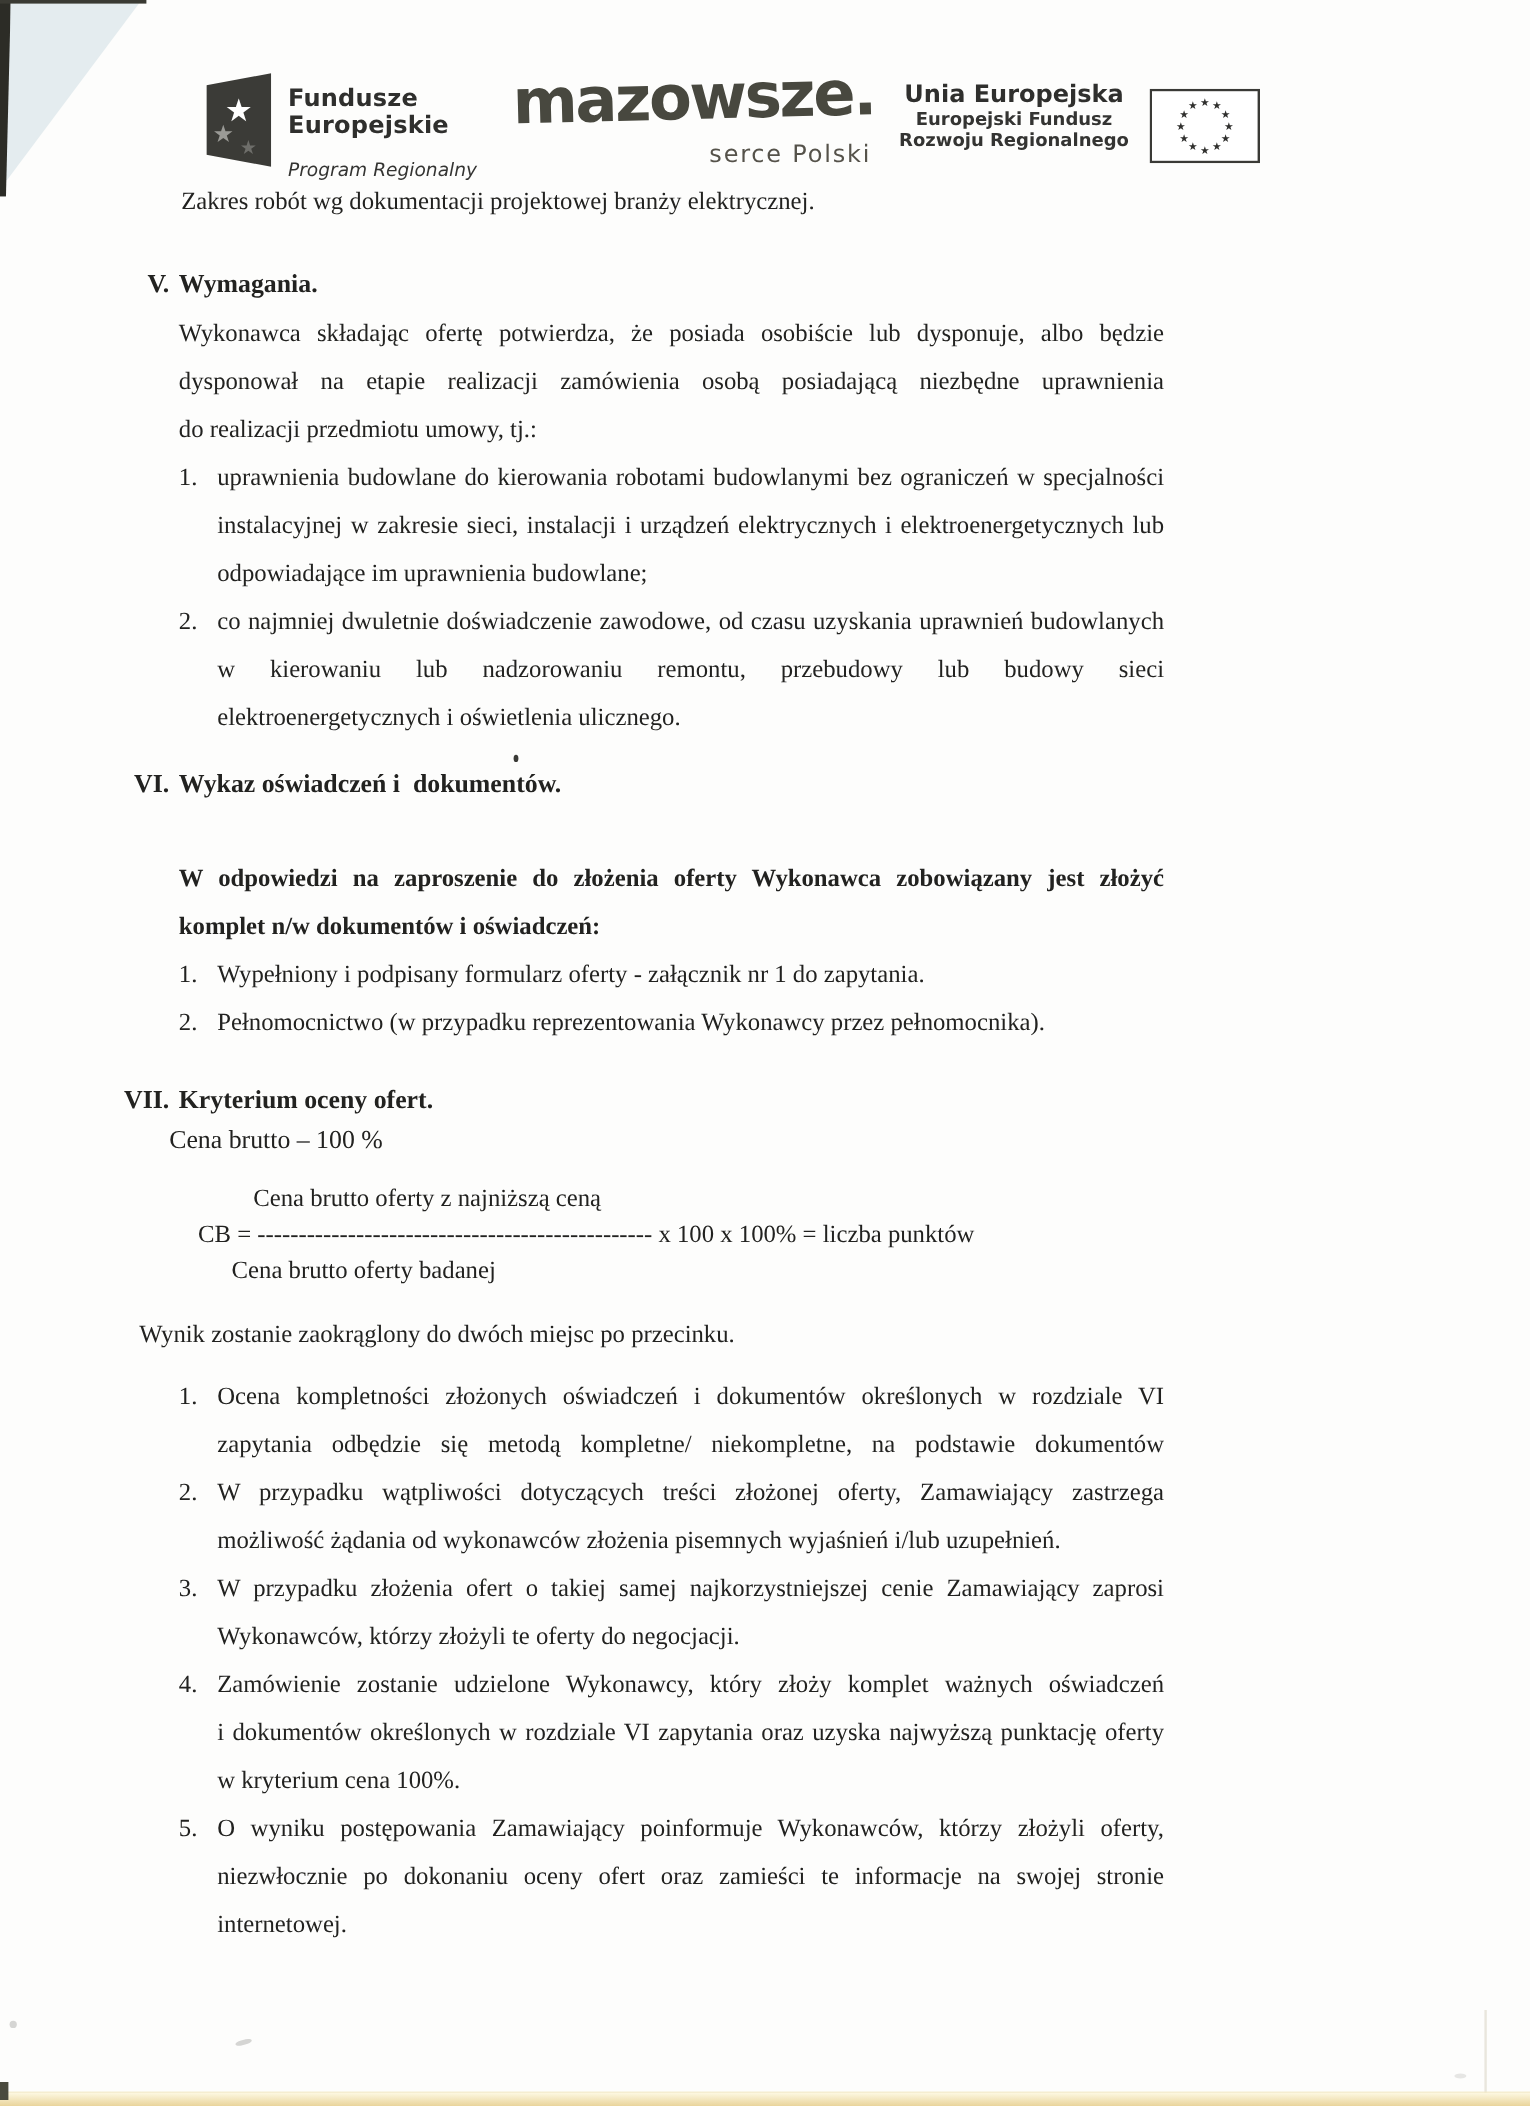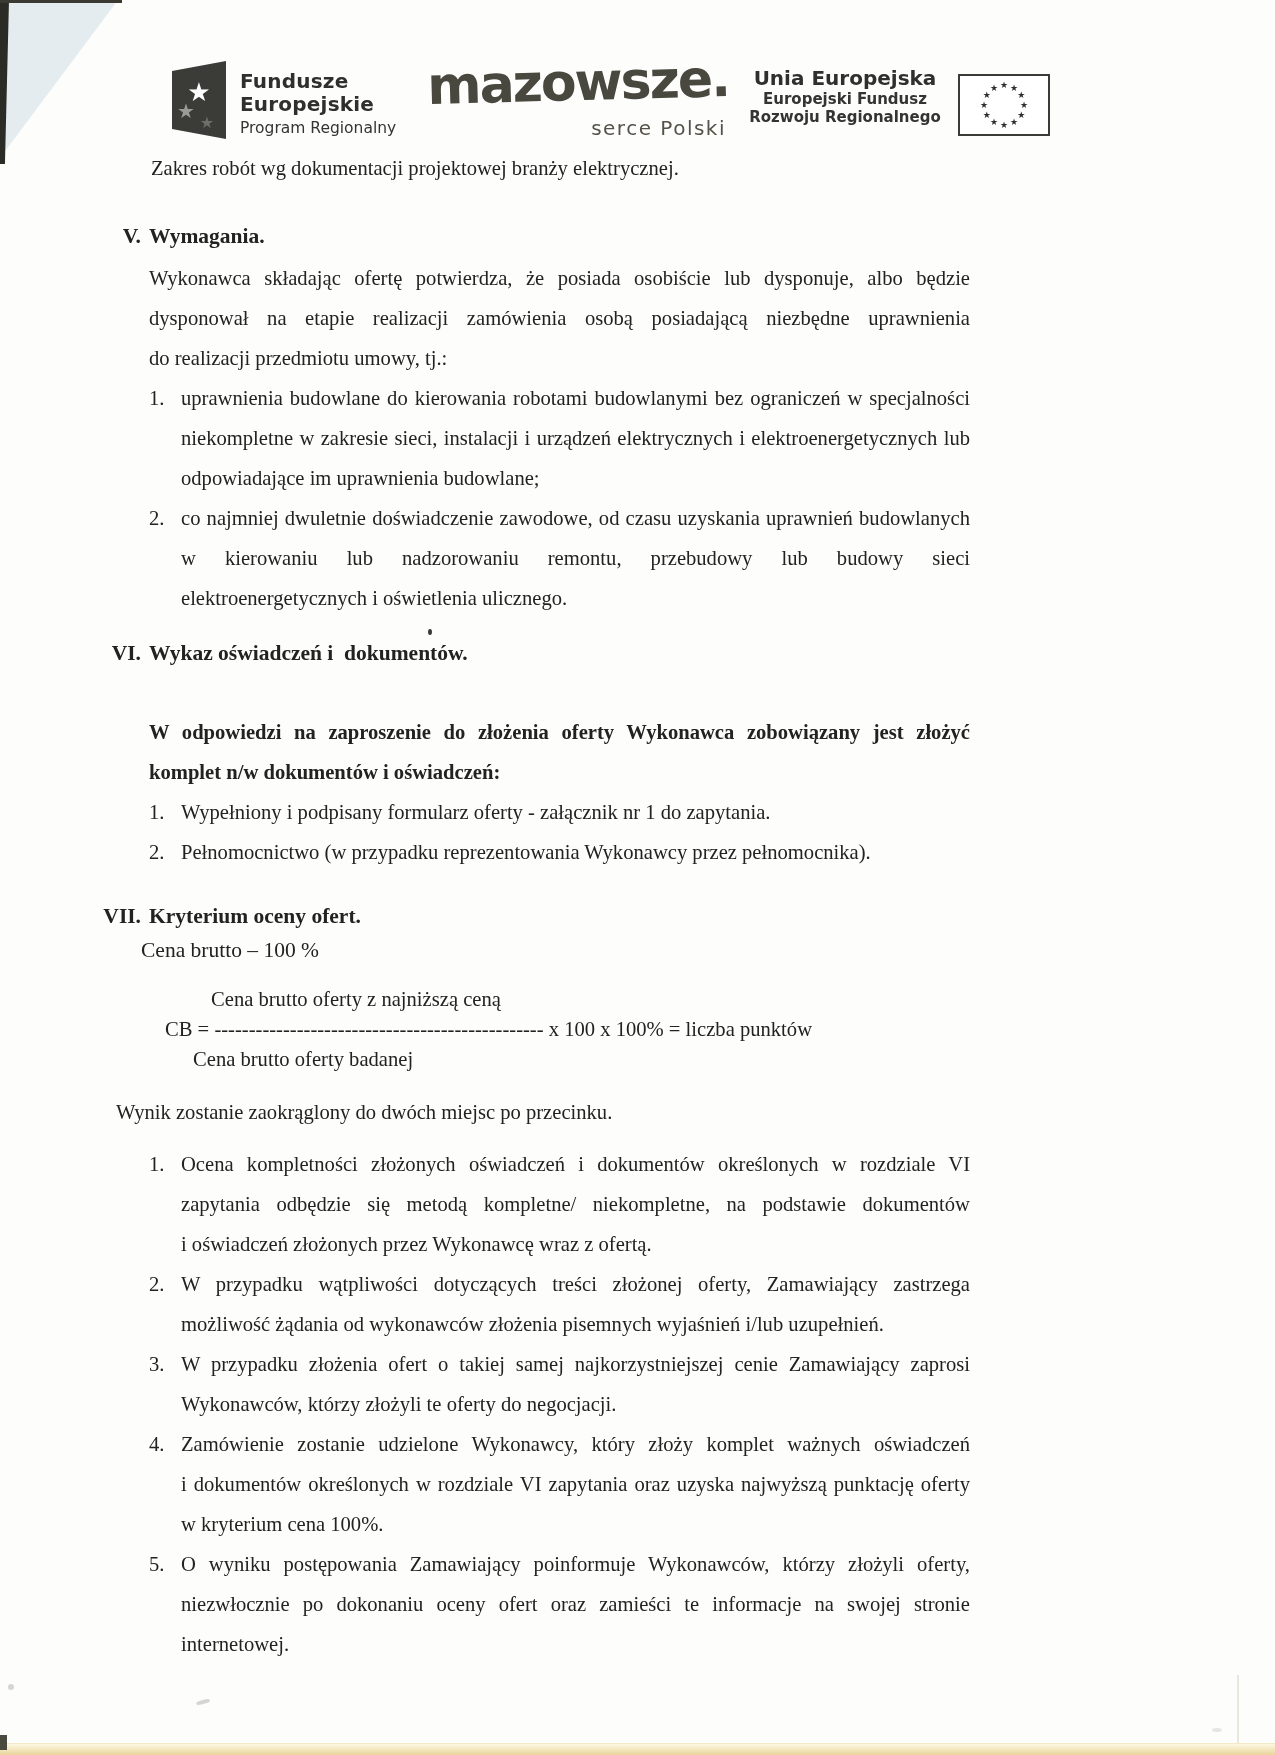--- a/index.html
+++ b/index.html
@@ -25,21 +25,21 @@
   .speck.s1{left:196px;top:1700px;width:14px;height:4px;border-radius:40%/60%;transform:rotate(-15deg);}
   .speck.s2{left:8px;top:1684px;width:6px;height:6px;}
   .speck.s3{left:1212px;top:1728px;width:10px;height:4px;opacity:.2;}
   .vi-dot{position:absolute;left:428px;top:629px;width:4px;height:6px;background:#3a3a36;border-radius:50%;z-index:4;}
   
   .logos{position:absolute;left:0;top:0;width:100%;height:150px;z-index:2;
     font-family:"DejaVu Sans","Liberation Sans",sans-serif;}
   .logo-fe{position:absolute;left:172px;top:58px;display:flex;gap:14px;align-items:flex-start;}
   .logo-fe .fe-text{padding-top:12px;}
   .fe-l1,.fe-l2{font-size:20px;font-weight:bold;color:#2f2f2d;line-height:23px;letter-spacing:.2px;}
-  .fe-l3{font-size:15.5px;color:#343432;margin-top:3px;}
+  .fe-l3{font-size:15.5px;color:#343432;margin-top:17px;font-style:italic;}
   .logo-mz{position:absolute;left:428px;top:58px;width:306px;}
   .mz-name{font-size:52px;font-weight:bold;color:#48483f;letter-spacing:-2px;line-height:56px;
     transform:rotate(-1.5deg);transform-origin:left bottom;}
   .mz-tag{font-size:20px;color:#55524a;text-align:right;letter-spacing:1.5px;margin-top:2px;padding-right:8px;}
   .logo-eu{position:absolute;left:742px;top:66px;width:206px;text-align:center;}
   .eu-l1{font-size:20px;font-weight:bold;color:#2f2f2d;line-height:24px;}
   .eu-l2,.eu-l3{font-size:15px;font-weight:bold;color:#343432;line-height:18px;}
   .eu-flag{position:absolute;left:958px;top:74px;}
   
   .content{position:absolute;left:85px;top:148px;width:885px;z-index:1;font-size:20.6px;}
@@ -144,21 +144,21 @@
       </div>
       <div class="para">
         <div class="jline">Wykonawca składając ofertę potwierdza, że posiada osobiście lub dysponuje, albo będzie</div>
         <div class="jline">dysponował na etapie realizacji zamówienia osobą posiadającą niezbędne uprawnienia</div>
         <div class="lline">do realizacji przedmiotu umowy, tj.:</div>
       </div>
       <div class="item">
         <span class="inum">1.</span>
         <div class="itext">
           <div class="jline">uprawnienia budowlane do kierowania robotami budowlanymi bez ograniczeń w specjalności</div>
-          <div class="jline">niekompletne w zakresie sieci, instalacji i urządzeń elektrycznych i elektroenergetycznych lub</div>
+          <div class="jline">instalacyjnej w zakresie sieci, instalacji i urządzeń elektrycznych i elektroenergetycznych lub</div>
           <div class="lline">odpowiadające im uprawnienia budowlane;</div>
         </div>
       </div>
       <div class="item">
         <span class="inum">2.</span>
         <div class="itext">
           <div class="jline">co najmniej dwuletnie doświadczenie zawodowe, od czasu uzyskania uprawnień budowlanych</div>
           <div class="jline">w kierowaniu lub nadzorowaniu remontu, przebudowy lub budowy sieci</div>
           <div class="lline">elektroenergetycznych i oświetlenia ulicznego.</div>
         </div>
@@ -202,21 +202,20 @@
       <div class="vii-note">Wynik zostanie zaokrąglony do dwóch miejsc po przecinku.</div>
     </div>
 
     <div class="sec-viii">
       <div class="items">
         <div class="item">
           <span class="inum">1.</span>
           <div class="itext">
             <div class="jline">Ocena kompletności złożonych oświadczeń i dokumentów określonych w rozdziale VI</div>
             <div class="jline">zapytania odbędzie się metodą kompletne/ niekompletne, na podstawie dokumentów</div>
-            <div class="lline">i oświadczeń złożonych przez Wykonawcę wraz z ofertą.</div>
           </div>
         </div>
         <div class="item">
           <span class="inum">2.</span>
           <div class="itext">
             <div class="jline">W przypadku wątpliwości dotyczących treści złożonej oferty, Zamawiający zastrzega</div>
             <div class="lline">możliwość żądania od wykonawców złożenia pisemnych wyjaśnień i/lub uzupełnień.</div>
           </div>
         </div>
         <div class="item">

